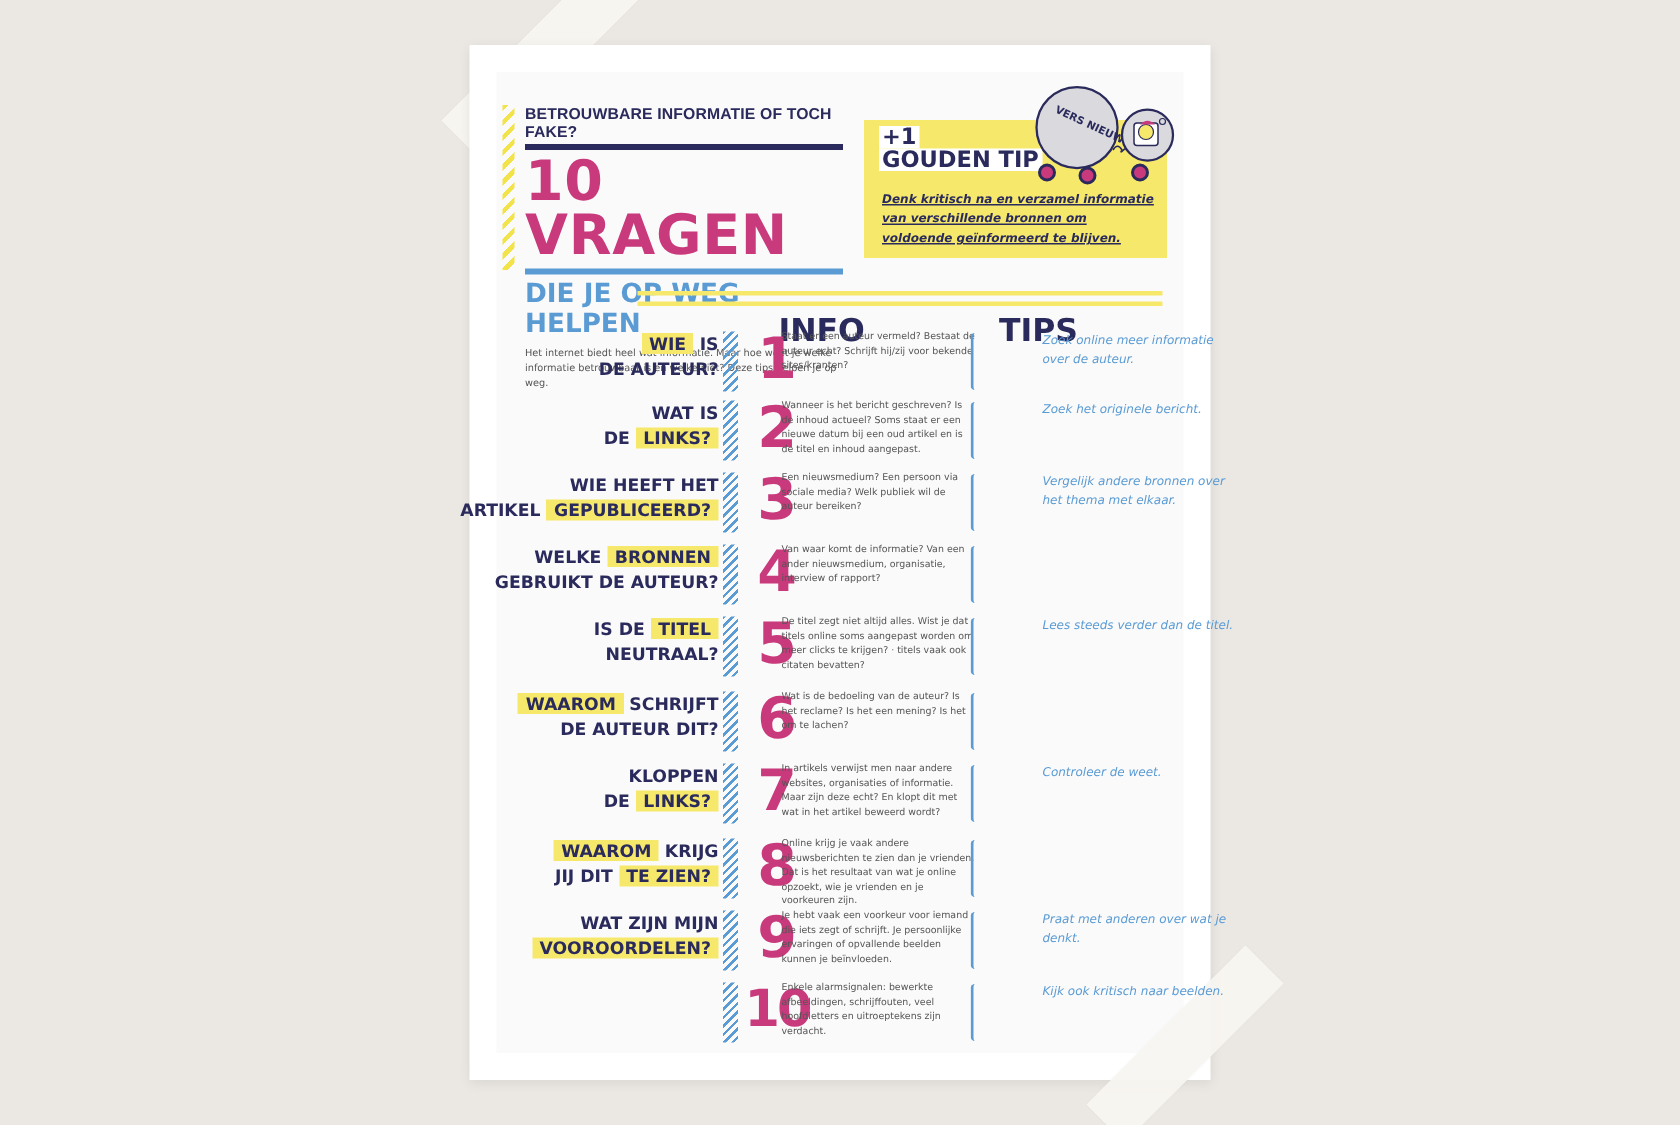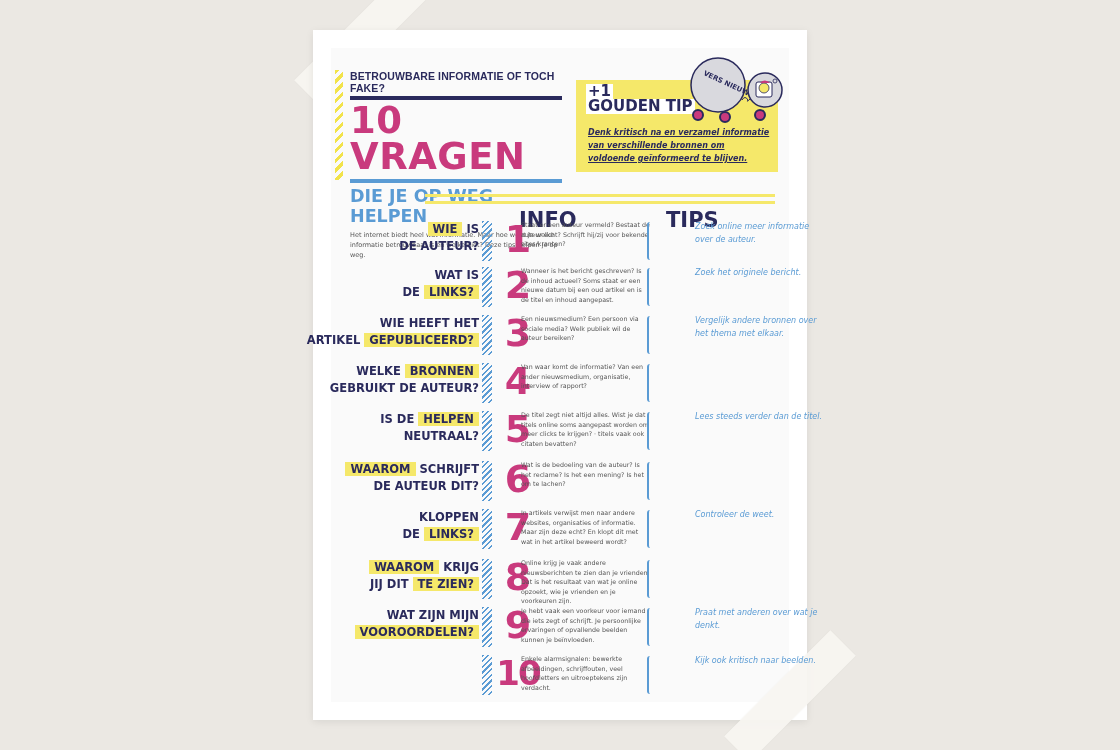--- a/index.html
+++ b/index.html
@@ -169,21 +169,21 @@
     <div class="tip">Vergelijk andere bronnen over het thema met elkaar.</div>
   </div>
   <div class="row" style="top:360px">
     <div class="q"><span>WELKE </span><span class="hl">BRONNEN</span><span class="l2"><span>GEBRUIKT DE AUTEUR?</span></span></div>
     <div class="hatch"></div>
     <div class="num">4</div>
     <div class="info">Van waar komt de informatie? Van een ander nieuwsmedium, organisatie, interview of rapport?</div>
     <div class="brace"></div>
   </div>
   <div class="row" style="top:408px">
-    <div class="q"><span>IS DE </span><span class="hl">HELPEN</span><span class="l2"><span>NEUTRAAL?</span></span></div>
+    <div class="q"><span>IS DE </span><span class="hl">TITEL</span><span class="l2"><span>NEUTRAAL?</span></span></div>
     <div class="hatch"></div>
     <div class="num">5</div>
     <div class="info">De titel zegt niet altijd alles. Wist je dat · titels online soms aangepast worden om meer clicks te krijgen? · titels vaak ook citaten bevatten?</div>
     <div class="brace"></div>
     <div class="tip">Lees steeds verder dan de titel.</div>
   </div>
   <div class="row" style="top:458px">
     <div class="q"><span class="hl">WAAROM</span><span> SCHRIJFT</span><span class="l2"><span>DE AUTEUR DIT?</span></span></div>
     <div class="hatch"></div>
     <div class="num">6</div>

